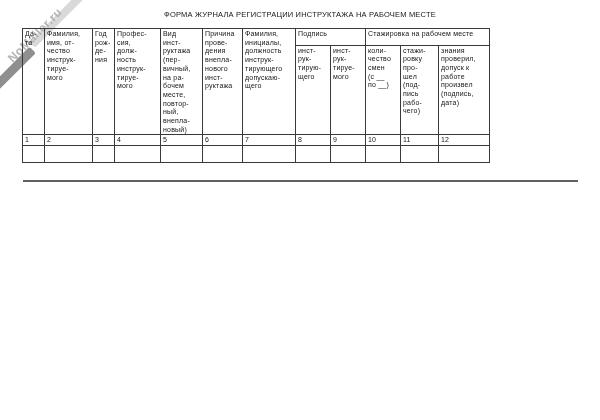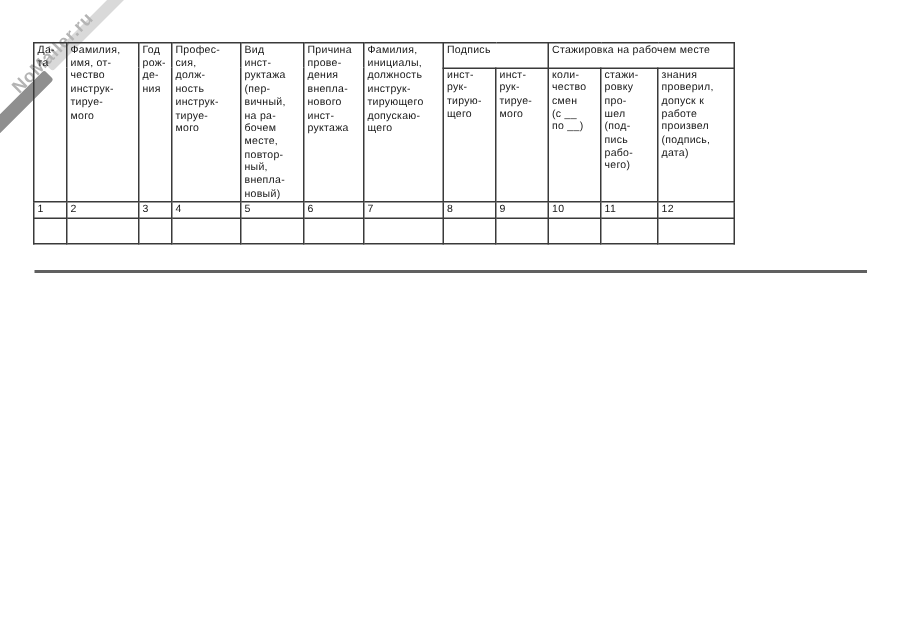--- a/index.html
+++ b/index.html
@@ -97,20 +97,21 @@
 </style>
 </head>
 <body>
 
 <div class="page">
 
   <div class="wm-stripe-light"></div>
   <div class="wm-text">NoMailer.ru</div>
   <div class="wm-stripe-dark"></div>
 
+  <div class="doc-title">ФОРМА ЖУРНАЛА РЕГИСТРАЦИИ ИНСТРУКТАЖА НА РАБОЧЕМ МЕСТЕ</div>
 
   <table class="reg">
     <colgroup>
       <col style="width:22px">
         <col style="width:48px">
         <col style="width:22px">
       <col style="width:46px">
         <col style="width:42px">
         <col style="width:40px">
       <col style="width:53px">

